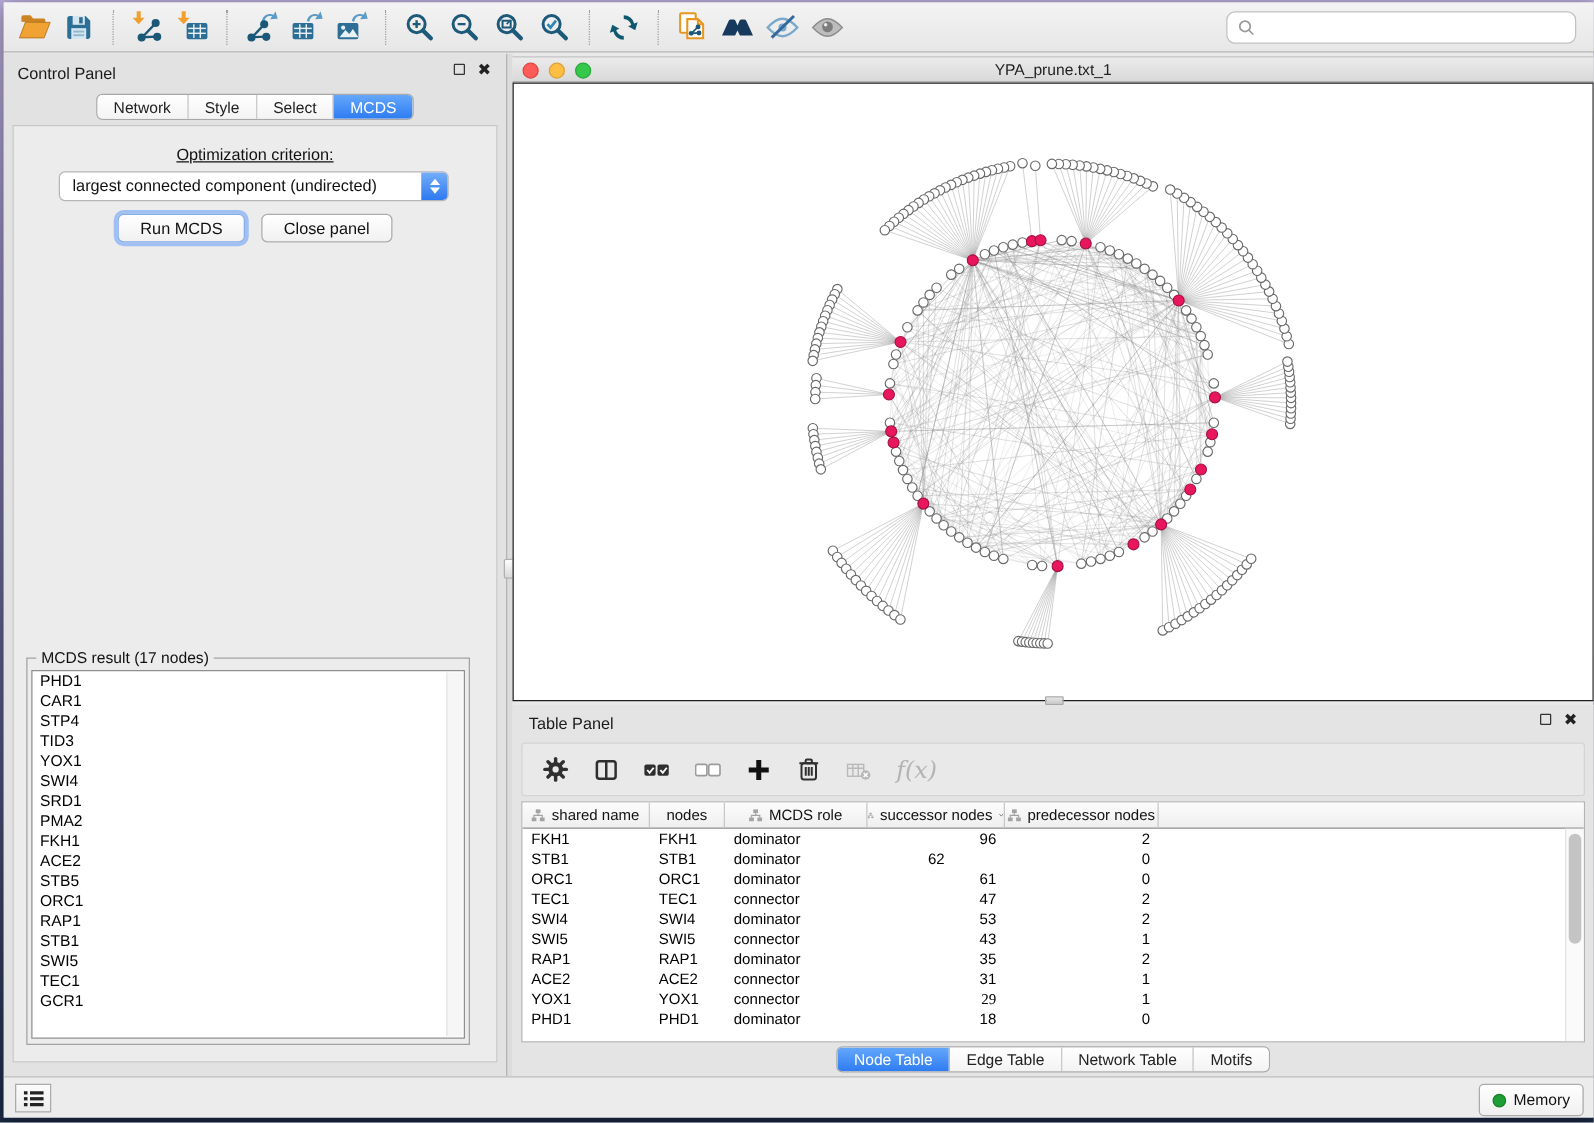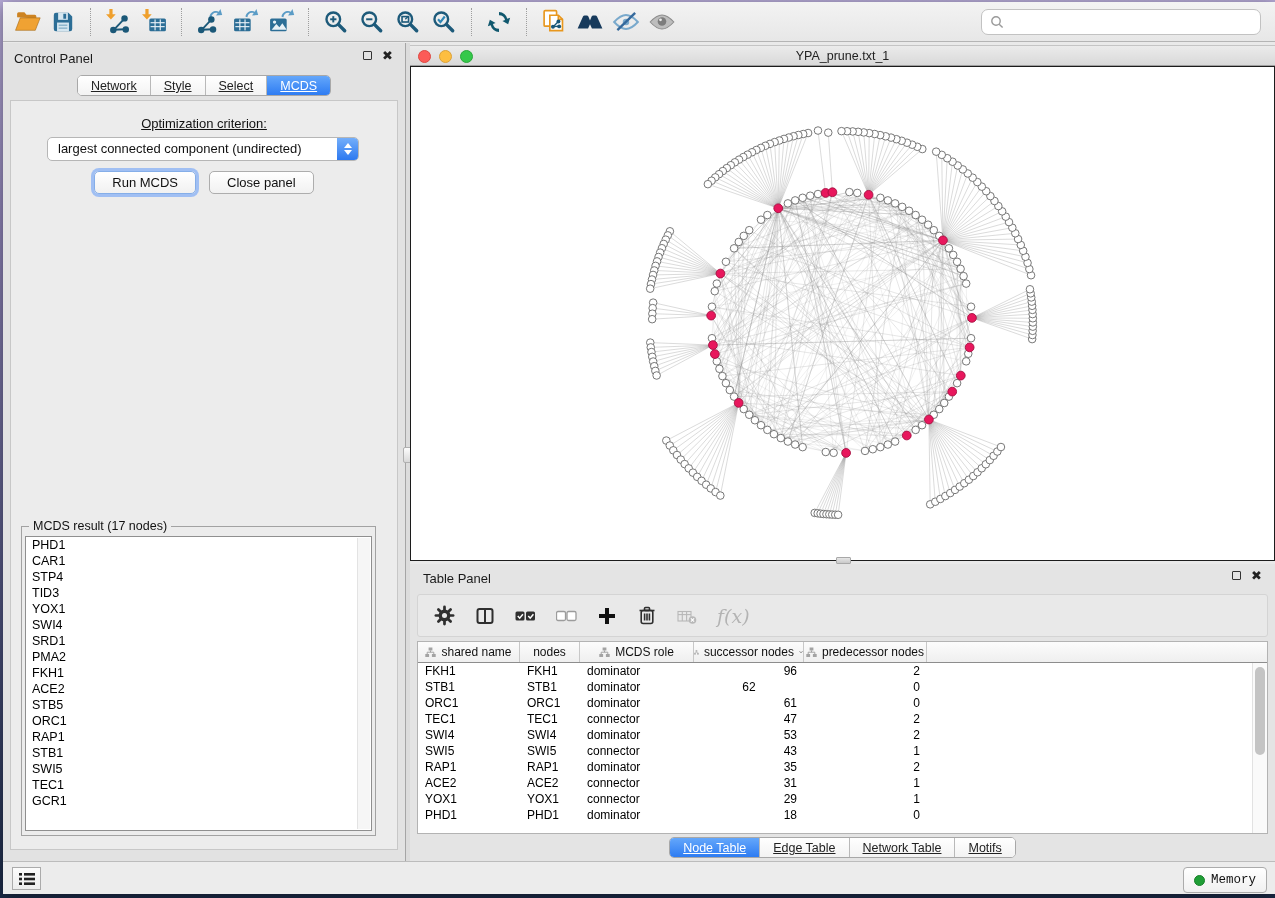--- a/index.html
+++ b/index.html
@@ -33,21 +33,21 @@
   .control-panel {
     position:absolute; left:0; top:41px; width:403px; bottom:33px;
     background:#e2e2e2; border-right:1px solid #a5a5a5;
   }
   .panel-title { position:absolute; left:11px; top:8px; font-size:13px; color:#1a1a1a; }
   .panel-btns { position:absolute; top:8px; display:flex; gap:10px; align-items:center; }
   .control-panel .panel-btns { right:12px; }
   .float-glyph { width:9px; height:9px; border:1.6px solid #333; border-radius:1px; display:inline-block; }
   .close-glyph { font-size:13px; font-weight:bold; color:#222; line-height:9px; }
   .seg-tabs { display:flex; border:1px solid #a8a8a8; border-radius:5px; overflow:hidden; background:#fff; height:21px; font-size:12.5px; }
-  .seg { padding:0 13px; line-height:21px; border-right:1px solid #b9b9b9; color:#222; background:linear-gradient(#fff,#f3f3f3); white-space:nowrap;text-decoration:underline; }
+  .seg { padding:0 13px; line-height:21px; border-right:1px solid #b9b9b9; color:#222; background:linear-gradient(#fff,#f3f3f3); white-space:nowrap; }
   .seg:last-child { border-right:none; }
   .seg.active { background:linear-gradient(#64a7fb,#2e7cf2); color:#fff; }
   .cp-tabs-wrap { position:absolute; top:32px; left:0; right:0; display:flex; justify-content:center; }
   .cp-inner {
     position:absolute; left:7px; right:7px; top:57px; bottom:11px;
     background:#ececec; border:1px solid #c7c7c7;
   }
   .opt-label { position:absolute; top:15px; left:0; right:0; text-align:center; font-size:13px; color:#111;text-decoration:underline; }
   .mac-select {
     position:absolute; left:36px; right:38px; top:36px; height:24px;
@@ -136,21 +136,21 @@
     background:#ececec; border-top:1px solid #bcbcbc;
   }
   .sb-list-btn {
     position:absolute; left:9px; top:5px; width:29px; height:23px;
     background:linear-gradient(#fcfcfc,#ededed); border:1px solid #ababab;
     display:flex; align-items:center; justify-content:center;
   }
   .memory-btn {
     position:absolute; right:8px; top:5px; height:23px;
     background:linear-gradient(#ffffff,#f0f0f0); border:1px solid #ababab; border-radius:4px;
-    display:flex; align-items:center; gap:6px; padding:12px 10px; font-size:12.5px; color:#111;font-family:Liberation Mono, monospace;
+    display:flex; align-items:center; gap:6px; padding:12px 10px; font-size:12.5px; color:#111;
   }
   .memory-dot { width:11px; height:11px; border-radius:50%; background:#1f9e36; border:1px solid #178029; }
 </style>
 </head>
 <body>
 
 <div class="app-window">
 
   <div class="toolbar">
     <div class="tbtn">
@@ -1276,21 +1276,21 @@
               <div class="td" style="width: 102px;">ACE2</div>
               <div class="td" style="width: 60px;">ACE2</div>
               <div class="td" style="width: 114px;">connector</div>
               <div class="td num" style="width: 110px;">31</div>
               <div class="td num" style="width: 123px;">1</div>
             </div>
             <div class="tr">
               <div class="td" style="width: 102px;">YOX1</div>
               <div class="td" style="width: 60px;">YOX1</div>
               <div class="td" style="width: 114px;">connector</div>
-              <div class="td num" style="width: 110px;">29</div>
+              <div class="td num" style="width: 110px; font-family: Liberation Serif, serif;">29</div>
               <div class="td num" style="width: 123px;">1</div>
             </div>
             <div class="tr">
               <div class="td" style="width: 102px;">PHD1</div>
               <div class="td" style="width: 60px;">PHD1</div>
               <div class="td" style="width: 114px;">dominator</div>
               <div class="td num" style="width: 110px;">18</div>
               <div class="td num" style="width: 123px;">0</div>
             </div>
           </div>

